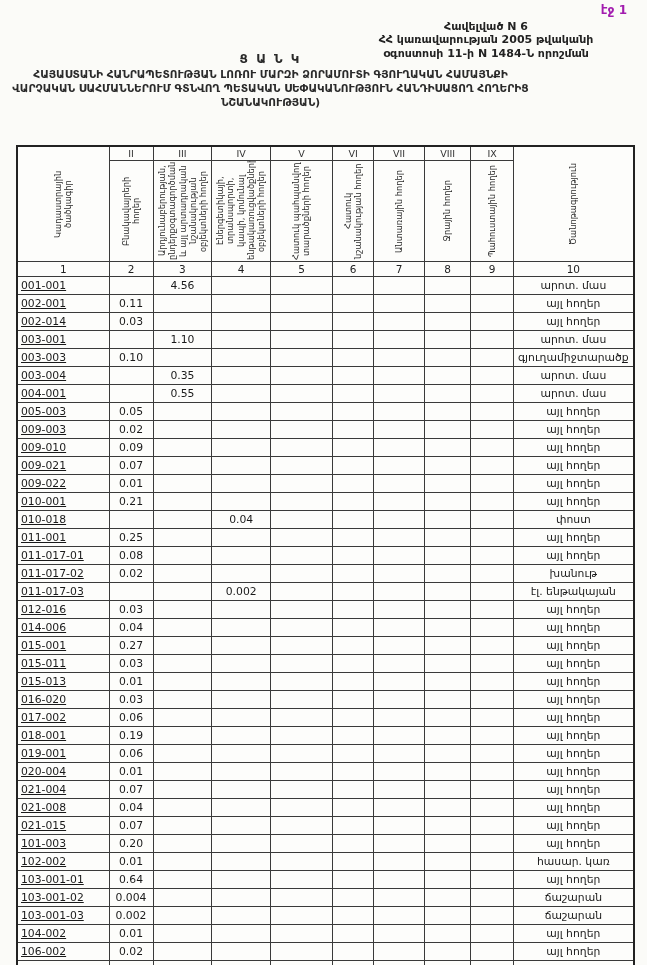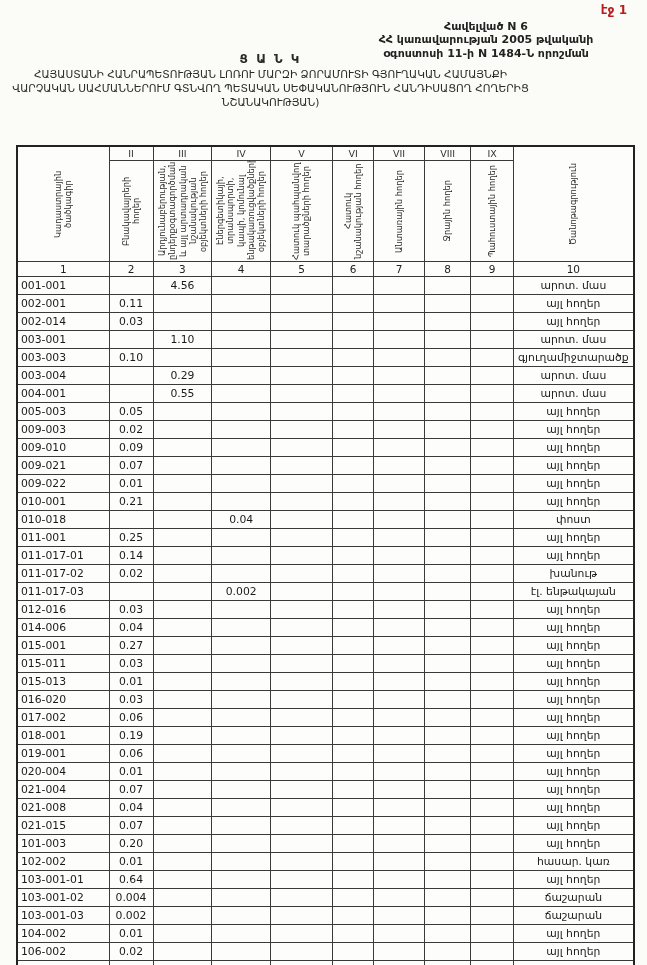--- a/index.html
+++ b/index.html
@@ -6,32 +6,32 @@
   body{
     width:647px;height:965px;
     background:#fbfbf8;
     color:#1c1c1c;
     font-family:"DejaVu Sans",sans-serif;
     position:relative;
     -webkit-font-smoothing:antialiased;
   }
   .page-label{
     position:absolute;top:3px;right:20px;
-    font-size:12px;font-weight:bold;color:#b91c1c;
+    font-size:12px;font-weight:bold;color:#a21caf;
   }
   .appendix{
     position:absolute;top:20px;left:327px;width:318px;
     text-align:center;font-size:11px;font-weight:bold;line-height:1.22;color:#222;
   }
   .titleblock{
     position:absolute;top:52px;left:0;width:541px;
     text-align:center;color:#2a2a2a;
   }
   .titleblock .heading{font-size:12px;font-weight:bold;letter-spacing:2px;margin-bottom:2px;}
-  .titleblock .tline{font-size:10.6px;font-weight:normal;line-height:1.3;}
+  .titleblock .tline{font-size:10.6px;font-weight:bold;line-height:1.3;}
   table.main{
     position:absolute;top:145px;left:16px;
     border-collapse:collapse;table-layout:fixed;
     background:#fdfdfb;
     border:2px solid #222;
   }
   table.main th,table.main td{
     border:1px solid #3a3a3a;
     padding:0 3px;
     overflow:hidden;white-space:nowrap;
@@ -45,21 +45,21 @@
     font-size:8.3px;line-height:1.25;
     margin:0 auto;
     max-height:98px;
     white-space:normal;
     text-align:center;
     color:#2b2b2b;
   }
   th.spancell{vertical-align:middle;}
   tr.colnums td{height:14px;text-align:center;font-size:10.5px;color:#222;}
   tr.datarow td{height:17px;font-size:10.8px;color:#1a1a1a;}
-  td.code{text-align:left;padding-left:5px;}
+  td.code{text-align:left;padding-left:5px;text-decoration:underline;}
   td.val{text-align:center;}
   td.note{text-align:center;padding-left:4px;}
 </style>
 </head>
 <body>
 
 <div class="page-label">էջ 1</div>
 
 <div class="appendix">
   <div>Հավելված N 6</div>
@@ -200,21 +200,21 @@
         <td class="val"></td>
         <td class="val"></td>
         <td class="val"></td>
         <td class="val"></td>
         <td class="val"></td>
         <td class="note">գյուղամիջտարածք</td>
       </tr>
       <tr class="datarow">
         <td class="code">003-004</td>
         <td class="val"></td>
-        <td class="val">0.29</td>
+        <td class="val">0.35</td>
         <td class="val"></td>
         <td class="val"></td>
         <td class="val"></td>
         <td class="val"></td>
         <td class="val"></td>
         <td class="val"></td>
         <td class="note">արոտ. մաս</td>
       </tr>
       <tr class="datarow">
         <td class="code">004-001</td>
@@ -319,21 +319,21 @@
         <td class="val"></td>
         <td class="val"></td>
         <td class="val"></td>
         <td class="val"></td>
         <td class="val"></td>
         <td class="val"></td>
         <td class="note">այլ հողեր</td>
       </tr>
       <tr class="datarow">
         <td class="code">011-017-01</td>
-        <td class="val">0.14</td>
+        <td class="val">0.08</td>
         <td class="val"></td>
         <td class="val"></td>
         <td class="val"></td>
         <td class="val"></td>
         <td class="val"></td>
         <td class="val"></td>
         <td class="val"></td>
         <td class="note">այլ հողեր</td>
       </tr>
       <tr class="datarow">

